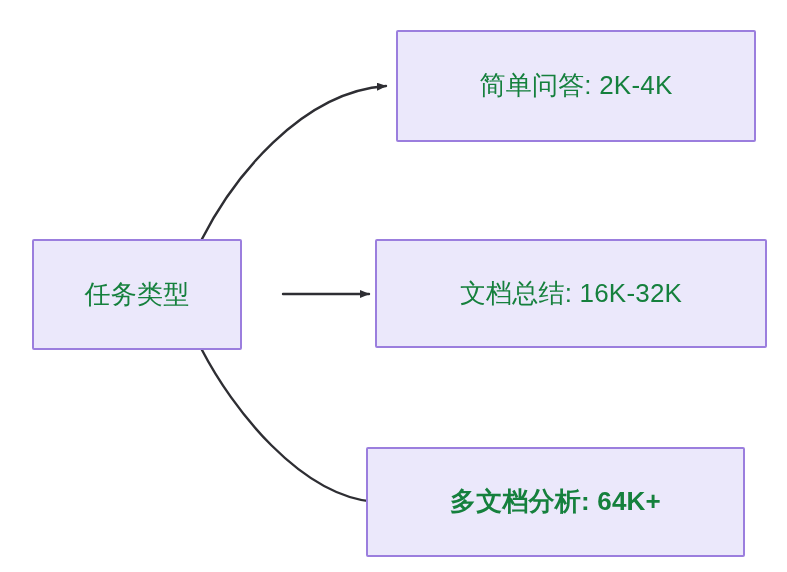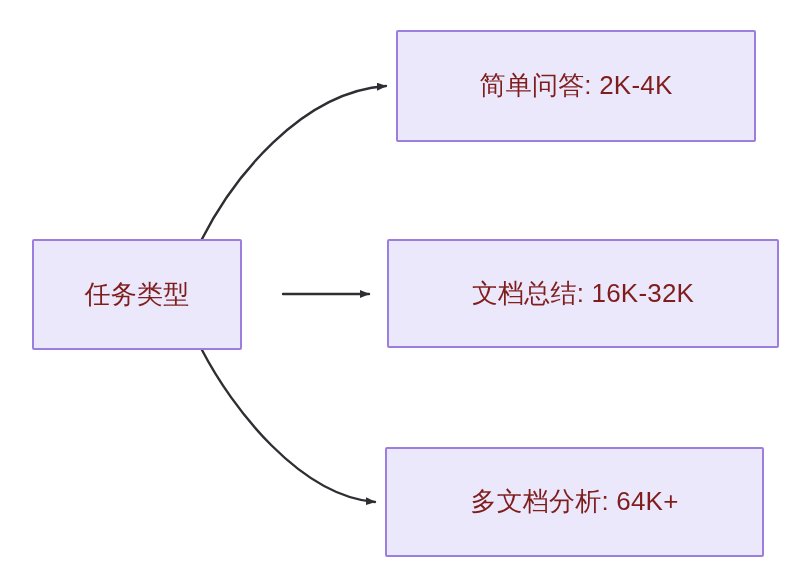--- a/index.html
+++ b/index.html
@@ -29,33 +29,33 @@
   }
   .node {
     position: absolute;
     box-sizing: border-box;
     background: #ebe8fb;
     border: 2px solid #9b7ede;
     border-radius: 2px;
     display: flex;
     align-items: center;
     justify-content: center;
-    color: #7f1d1d;
+    color: #15803d;
     font-size: 26px;
     line-height: 1.2;
     letter-spacing: 0.2px;
     white-space: nowrap;
   }
   .node-label {
     display: block;
   }
   #node-root     { left: 32px;  top: 239px; width: 210px; height: 111px; }
   #node-simple   { left: 396px; top: 30px;  width: 360px; height: 112px; }
-  #node-doc      { left: 387px; top: 239px; width: 392px; height: 109px; }
-  #node-multidoc { left: 385px; top: 447px; width: 379px; height: 110px; }
+  #node-doc      { left: 375px; top: 239px; width: 392px; height: 109px; }
+  #node-multidoc { left: 366px; top: 447px; width: 379px; height: 110px; font-weight: bold; }
 </style>
 </head>
 <body>
 
 <div id="diagram-canvas">
 
   <svg id="edge-layer" viewBox="0 0 787 572" width="787" height="572" xmlns="http://www.w3.org/2000/svg">
     <defs>
       <marker id="arrowhead" markerWidth="10" markerHeight="8" refX="9.2" refY="4" orient="auto" markerUnits="userSpaceOnUse">
         <path d="M 0 0 L 10 4 L 0 8 z" fill="#2e2e33"></path>

